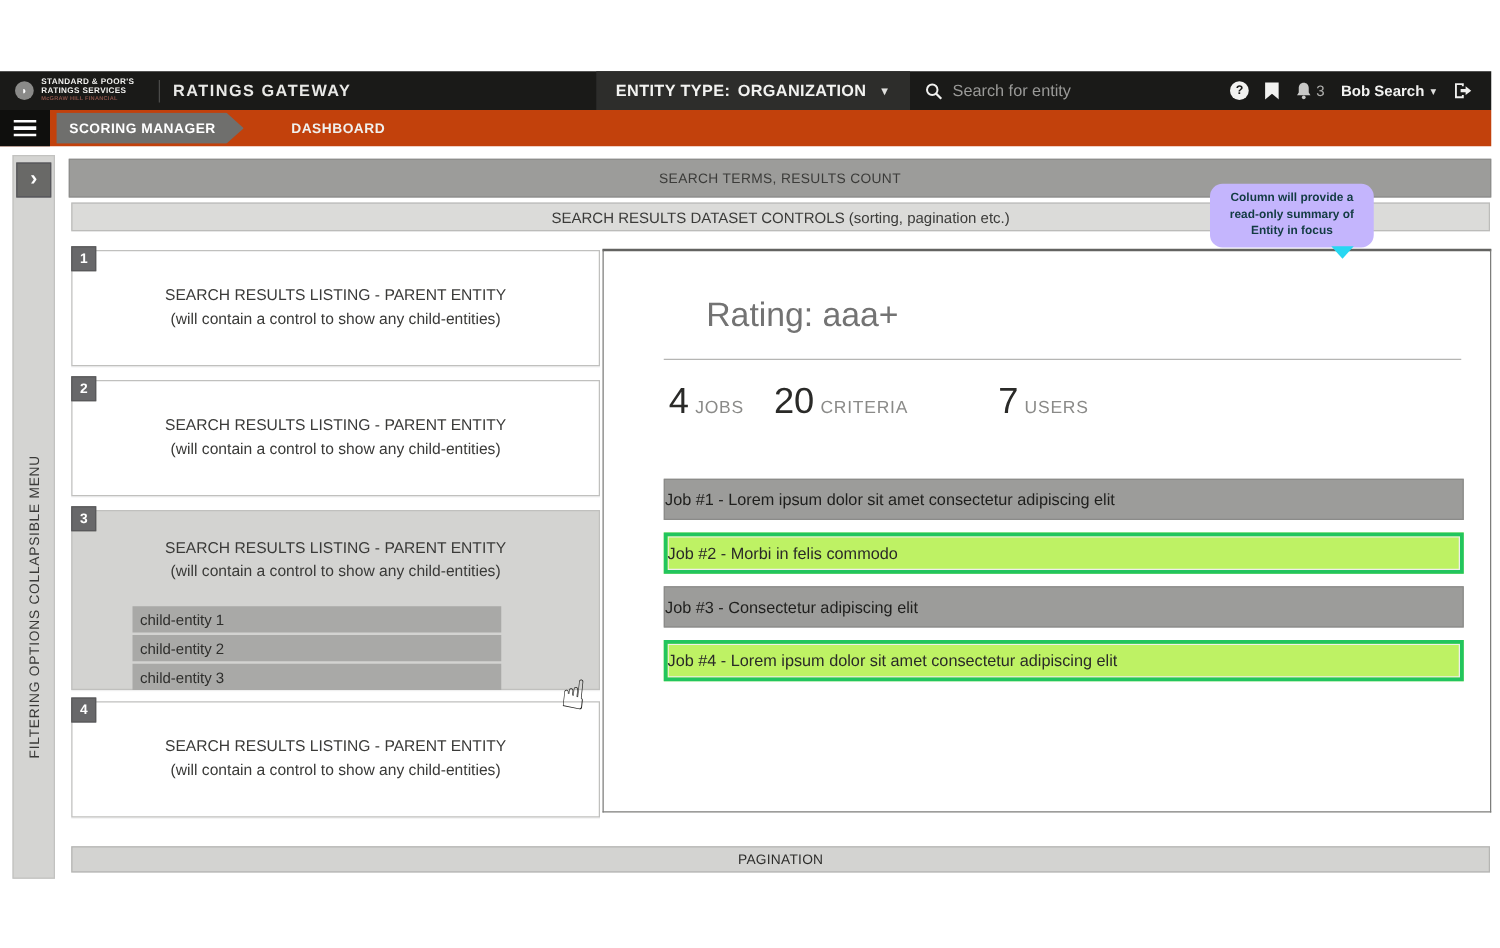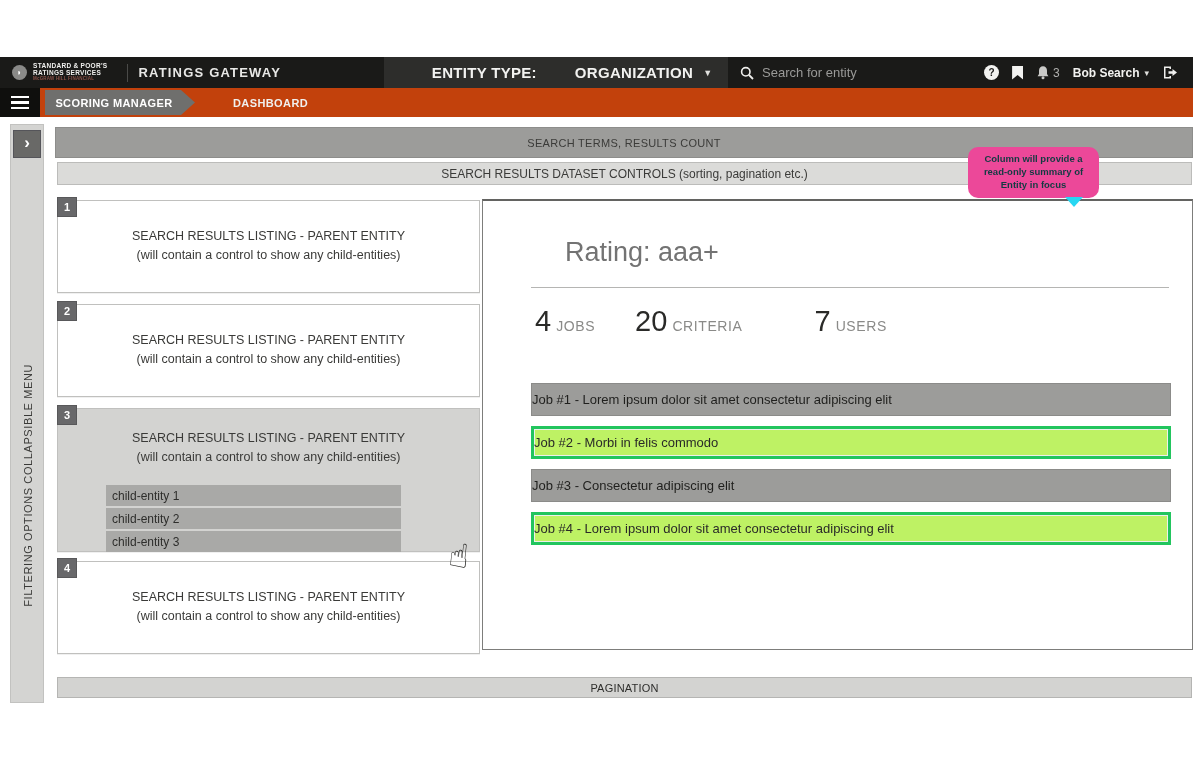--- a/index.html
+++ b/index.html
@@ -12,21 +12,21 @@
   .logo-block { display:flex; align-items:center; gap:6px; padding:0 10px 0 12px; }
   .logo-globe { width:15px; height:15px; border-radius:50%; background:#8a8a88;
     display:flex; align-items:center; justify-content:center; color:#fff; font-size:8px; }
   .logo-text { line-height:1.05; }
   .logo-text .l1, .logo-text .l2 { font-size:6.5px; font-weight:bold; letter-spacing:.3px; color:#f0f0ee; }
   .logo-text .l3 { font-size:4.5px; font-weight:bold; color:#8a5248; letter-spacing:.2px; margin-top:1px; }
   .header-divider { width:1px; height:18px; background:#4a4a48; margin:0 10px; }
   .app-title { font-size:13px; font-weight:bold; letter-spacing:1.2px; color:#e8e8e6; }
   .entity-type { margin-left:auto; height:31px; background:#2d2d2b; display:flex; align-items:center;
     gap:6px; padding:0 16px; cursor:pointer; }
-  .entity-type .lbl, .entity-type .val { font-size:15px; font-weight:bold; color:#f2f2f0; letter-spacing:.3px;margin-left:32px; }
+  .entity-type .lbl, .entity-type .val { font-size:13px; font-weight:bold; color:#f2f2f0; letter-spacing:.3px; }
   .entity-type .caret { font-size:9px; color:#e0e0de; margin-left:4px; }
   .search-box { display:flex; align-items:center; gap:8px; padding:0 12px; width:250px; }
   .search-box svg { flex:0 0 auto; }
   .search-input { background:transparent; border:none; outline:none; color:#dcdcda;
     font-size:13px; width:190px; font-family:"Liberation Sans", sans-serif; }
   .search-input::placeholder { color:#9a9a98; }
   .header-icons { display:flex; align-items:center; gap:13px; padding:0 14px 0 6px; }
   .help-icon { width:15px; height:15px; border-radius:50%; background:#f2f2f0; color:#1a1a18;
     font-size:10px; font-weight:bold; display:flex; align-items:center; justify-content:center; cursor:pointer; }
   .bookmark-icon { width:11px; height:14px; background:#f2f2f0; cursor:pointer;
@@ -87,37 +87,37 @@
   .child-row { height:21px; background:#a9a9a7; margin-bottom:2px; display:flex; align-items:center;
     padding-left:6px; font-size:12px; color:#2e2e2c; cursor:pointer; }
 
   
   .detail-panel { position:absolute; left:427px; top:72px; width:711px; height:451px;
     background:#fff; border:1px solid #7d7d7b; border-top:2px solid #636361; }
   .detail-title { position:absolute; left:48px; top:36px; font-size:27px; color:#737373;margin-left:34px; }
   .detail-divider { position:absolute; left:48px; right:23px; top:86px; border-top:1px solid #b5b5b3; }
   .stats-row { position:absolute; left:52px; top:104px; display:flex; align-items:baseline; }
   .stat { display:flex; align-items:baseline; gap:5px; }
-  .stat + .stat { margin-left:40px; }
+  .stat + .stat { margin-left:24px; }
   .stat:nth-child(3) { margin-left:72px; }
   .stat-value { font-size:29px; font-weight:300; color:#2a2a28; }
   .stat-label { font-size:14px; color:#8a8a88; letter-spacing:.6px; }
   .jobs-list { position:absolute; left:48px; top:182px; width:640px; }
   .job-row { height:33px; margin-bottom:10px; display:flex; align-items:center; 
     font-size:13px; color:#2a2a28; cursor:pointer; }
   .job-gray { background:#9c9c9a; border:1px solid #8b8b89; color:#1f1f1d; }
   .job-white { background:#bef264; border:3px solid #22c55e; box-shadow:0 0 0 1px #eeeeec inset;text-align:center; }
 
   
   .bar-pagination { position:absolute; left:2px; top:550px; width:1135px; height:21px;
     background:#d3d3d1; border:1px solid #b5b5b3; display:flex; align-items:center; justify-content:center;
     font-size:11px; color:#2e2e2c; letter-spacing:.2px; cursor:pointer; }
 
   
-  .tooltip { position:absolute; left:968px; top:147px; width:131px; height:51px; background:#ec4899;
+  .tooltip { position:absolute; left:968px; top:147px; width:131px; height:51px; background:#c4b5fd;
     border-radius:10px; display:flex; flex-direction:column; align-items:center; justify-content:center;
     z-index:20; }
   .tooltip .tline { font-size:9.5px; font-weight:bold; color:#123b42; line-height:1.35; }
   .tooltip-arrow { position:absolute; left:97px; bottom:-9px; width:0; height:0;
     border-left:9px solid transparent; border-right:9px solid transparent; border-top:10px solid #27d7f2; }
 
   
   .hand-cursor { position:absolute; left:449px; top:536px; font-size:33px; color:#1a1a18;
     transform:rotate(6deg); z-index:30; font-family:"DejaVu Sans", sans-serif; }
 </style>

